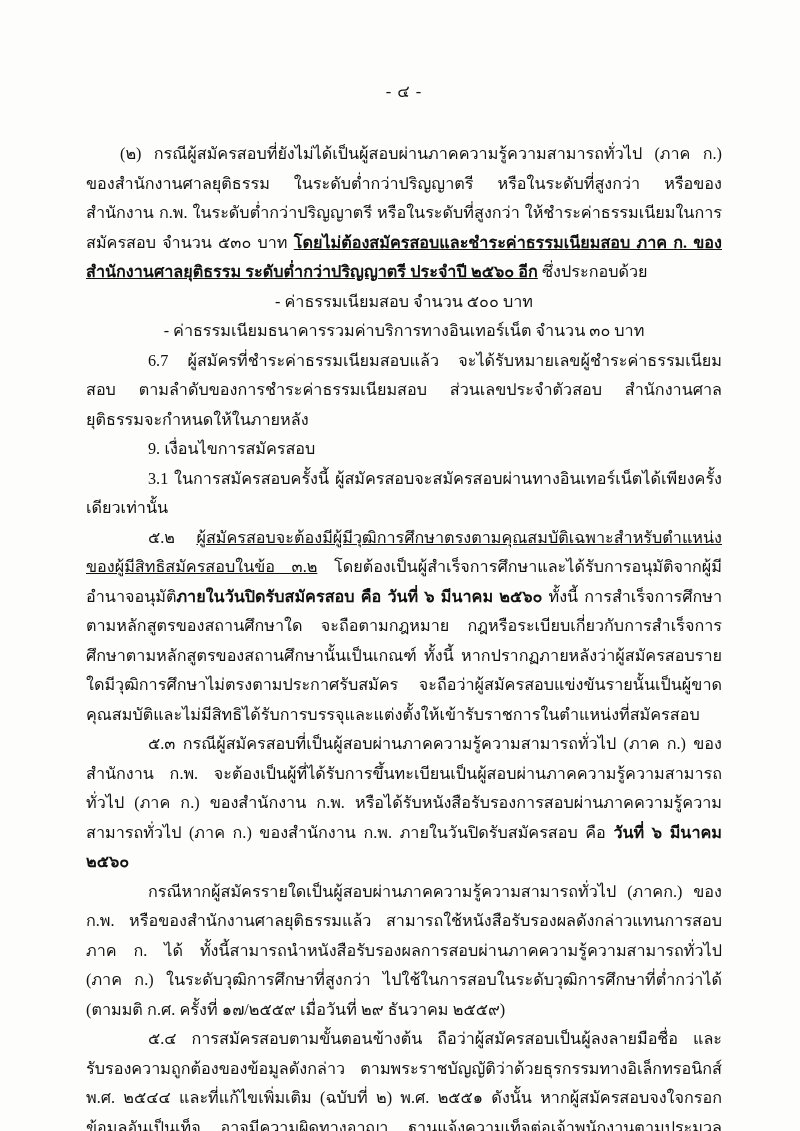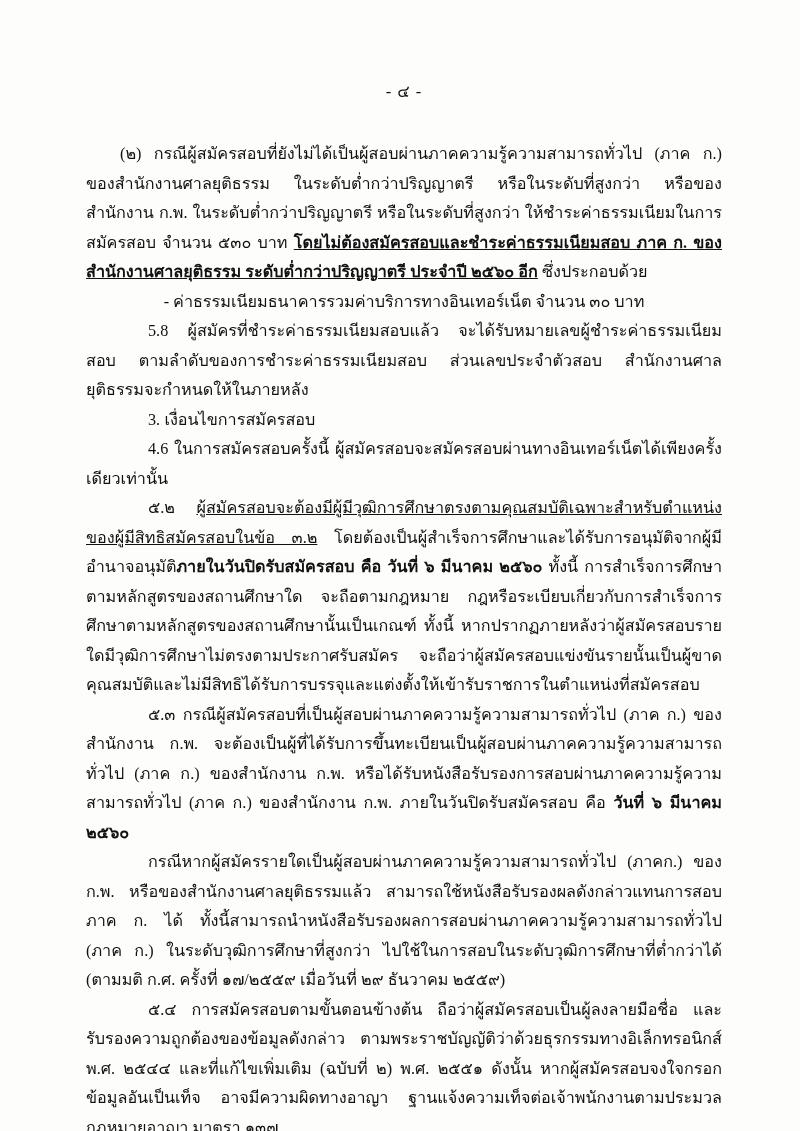--- a/index.html
+++ b/index.html
@@ -57,29 +57,30 @@
 
 <div class="page">
   <div class="page-inner">
 
     <div class="page-number">- ๔ -</div>
 
     <p class="para indent-1">
       <span>(๒) กรณีผู้สมัครสอบที่ยังไม่ได้เป็นผู้สอบผ่านภาคความรู้ความสามารถทั่วไป (ภาค ก.) ของสำนักงานศาลยุติธรรม ในระดับต่ำกว่าปริญญาตรี หรือในระดับที่สูงกว่า หรือของสำนักงาน ก.พ. ในระดับต่ำกว่าปริญญาตรี หรือในระดับที่สูงกว่า ให้ชำระค่าธรรมเนียมในการสมัครสอบ จำนวน ๕๓๐ บาท </span><span class="b u">โดยไม่ต้องสมัครสอบและชำระค่าธรรมเนียมสอบ ภาค ก. ของสำนักงานศาลยุติธรรม ระดับต่ำกว่าปริญญาตรี ประจำปี ๒๕๖๐ อีก</span><span> ซึ่งประกอบด้วย</span>
     </p>
 
+    <p class="center-line">- ค่าธรรมเนียมสอบ จำนวน ๕๐๐ บาท</p>
 
     <p class="center-line">- ค่าธรรมเนียมธนาคารรวมค่าบริการทางอินเทอร์เน็ต จำนวน ๓๐ บาท</p>
 
 
-    <p class="para indent-2">5.8 ผู้สมัครที่ชำระค่าธรรมเนียมสอบแล้ว จะได้รับหมายเลขผู้ชำระค่าธรรมเนียมสอบ ตามลำดับของการชำระค่าธรรมเนียมสอบ ส่วนเลขประจำตัวสอบ สำนักงานศาลยุติธรรมจะกำหนดให้ในภายหลัง</p>
+    <p class="para indent-2">6.7 ผู้สมัครที่ชำระค่าธรรมเนียมสอบแล้ว จะได้รับหมายเลขผู้ชำระค่าธรรมเนียมสอบ ตามลำดับของการชำระค่าธรรมเนียมสอบ ส่วนเลขประจำตัวสอบ สำนักงานศาลยุติธรรมจะกำหนดให้ในภายหลัง</p>
 
-    <p class="para indent-2">3. เงื่อนไขการสมัครสอบ</p>
+    <p class="para indent-2">9. เงื่อนไขการสมัครสอบ</p>
 
-    <p class="para indent-2">4.6 ในการสมัครสอบครั้งนี้ ผู้สมัครสอบจะสมัครสอบผ่านทางอินเทอร์เน็ตได้เพียงครั้งเดียวเท่านั้น</p>
+    <p class="para indent-2">3.1 ในการสมัครสอบครั้งนี้ ผู้สมัครสอบจะสมัครสอบผ่านทางอินเทอร์เน็ตได้เพียงครั้งเดียวเท่านั้น</p>
 
     <p class="para indent-2">
       <span>๕.๒ </span><span class="u">ผู้สมัครสอบจะต้องมีผู้มีวุฒิการศึกษาตรงตามคุณสมบัติเฉพาะสำหรับตำแหน่งของผู้มีสิทธิสมัครสอบในข้อ ๓.๒</span><span> โดยต้องเป็นผู้สำเร็จการศึกษาและได้รับการอนุมัติจากผู้มีอำนาจอนุมัติ</span><span class="b">ภายในวันปิดรับสมัครสอบ คือ วันที่ ๖ มีนาคม ๒๕๖๐</span><span> ทั้งนี้ การสำเร็จการศึกษาตามหลักสูตรของสถานศึกษาใด จะถือตามกฎหมาย กฎหรือระเบียบเกี่ยวกับการสำเร็จการศึกษาตามหลักสูตรของสถานศึกษานั้นเป็นเกณฑ์ ทั้งนี้ หากปรากฏภายหลังว่าผู้สมัครสอบรายใดมีวุฒิการศึกษาไม่ตรงตามประกาศรับสมัคร จะถือว่าผู้สมัครสอบแข่งขันรายนั้นเป็นผู้ขาดคุณสมบัติและไม่มีสิทธิได้รับการบรรจุและแต่งตั้งให้เข้ารับราชการในตำแหน่งที่สมัครสอบ</span>
     </p>
 
     <p class="para indent-2">
       <span>๕.๓ กรณีผู้สมัครสอบที่เป็นผู้สอบผ่านภาคความรู้ความสามารถทั่วไป (ภาค ก.) ของสำนักงาน ก.พ. จะต้องเป็นผู้ที่ได้รับการขึ้นทะเบียนเป็นผู้สอบผ่านภาคความรู้ความสามารถทั่วไป (ภาค ก.) ของสำนักงาน ก.พ. หรือได้รับหนังสือรับรองการสอบผ่านภาคความรู้ความสามารถทั่วไป (ภาค ก.) ของสำนักงาน ก.พ. ภายในวันปิดรับสมัครสอบ คือ </span><span class="b">วันที่ ๖ มีนาคม ๒๕๖๐</span>
     </p>
 
     <p class="para indent-2">กรณีหากผู้สมัครรายใดเป็นผู้สอบผ่านภาคความรู้ความสามารถทั่วไป (ภาคก.) ของ ก.พ. หรือของสำนักงานศาลยุติธรรมแล้ว สามารถใช้หนังสือรับรองผลดังกล่าวแทนการสอบภาค ก. ได้ ทั้งนี้สามารถนำหนังสือรับรองผลการสอบผ่านภาคความรู้ความสามารถทั่วไป (ภาค ก.) ในระดับวุฒิการศึกษาที่สูงกว่า ไปใช้ในการสอบในระดับวุฒิการศึกษาที่ต่ำกว่าได้ (ตามมติ ก.ศ. ครั้งที่ ๑๗/๒๕๕๙ เมื่อวันที่ ๒๙ ธันวาคม ๒๕๕๙)</p>

